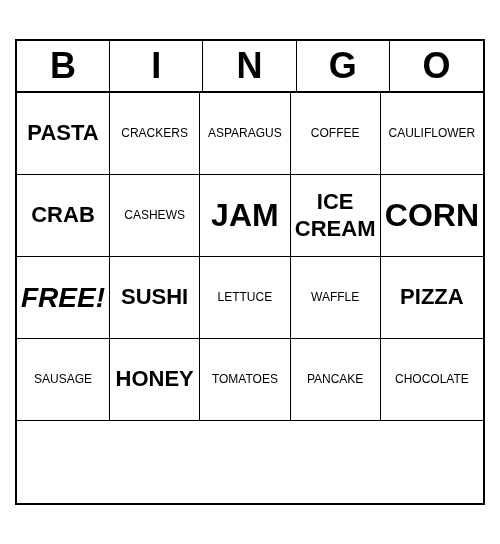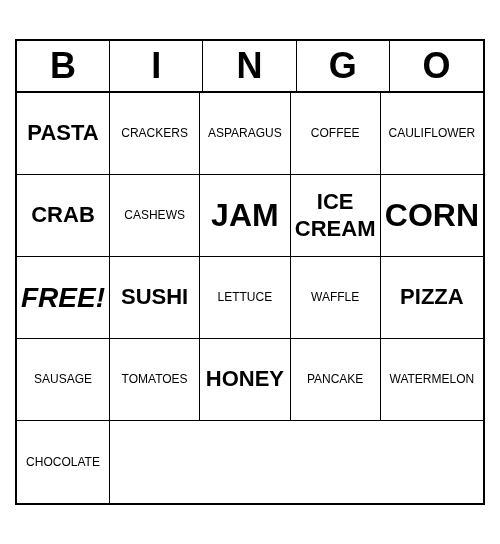--- a/index.html
+++ b/index.html
@@ -130,28 +130,25 @@
       <div class="bingo-cell">
         <span class="cell-text">WAFFLE</span>
       </div>
       <div class="bingo-cell">
         <span class="cell-text large">PIZZA</span>
       </div>
       <div class="bingo-cell">
         <span class="cell-text small">SAUSAGE</span>
       </div>
       <div class="bingo-cell">
+        <span class="cell-text large">HONEY</span>
+      </div>
+      <div class="bingo-cell">
         <span class="cell-text small">TOMATOES</span>
       </div>
       <div class="bingo-cell">
-        <span class="cell-text large">HONEY</span>
-      </div>
-      <div class="bingo-cell">
         <span class="cell-text">PANCAKE</span>
-      </div>
-      <div class="bingo-cell">
-        <span class="cell-text small">WATERMELON</span>
       </div>
       <div class="bingo-cell">
         <span class="cell-text small">CHOCOLATE</span>
       </div>
     </div>
 </div>
 
 </body></html>

